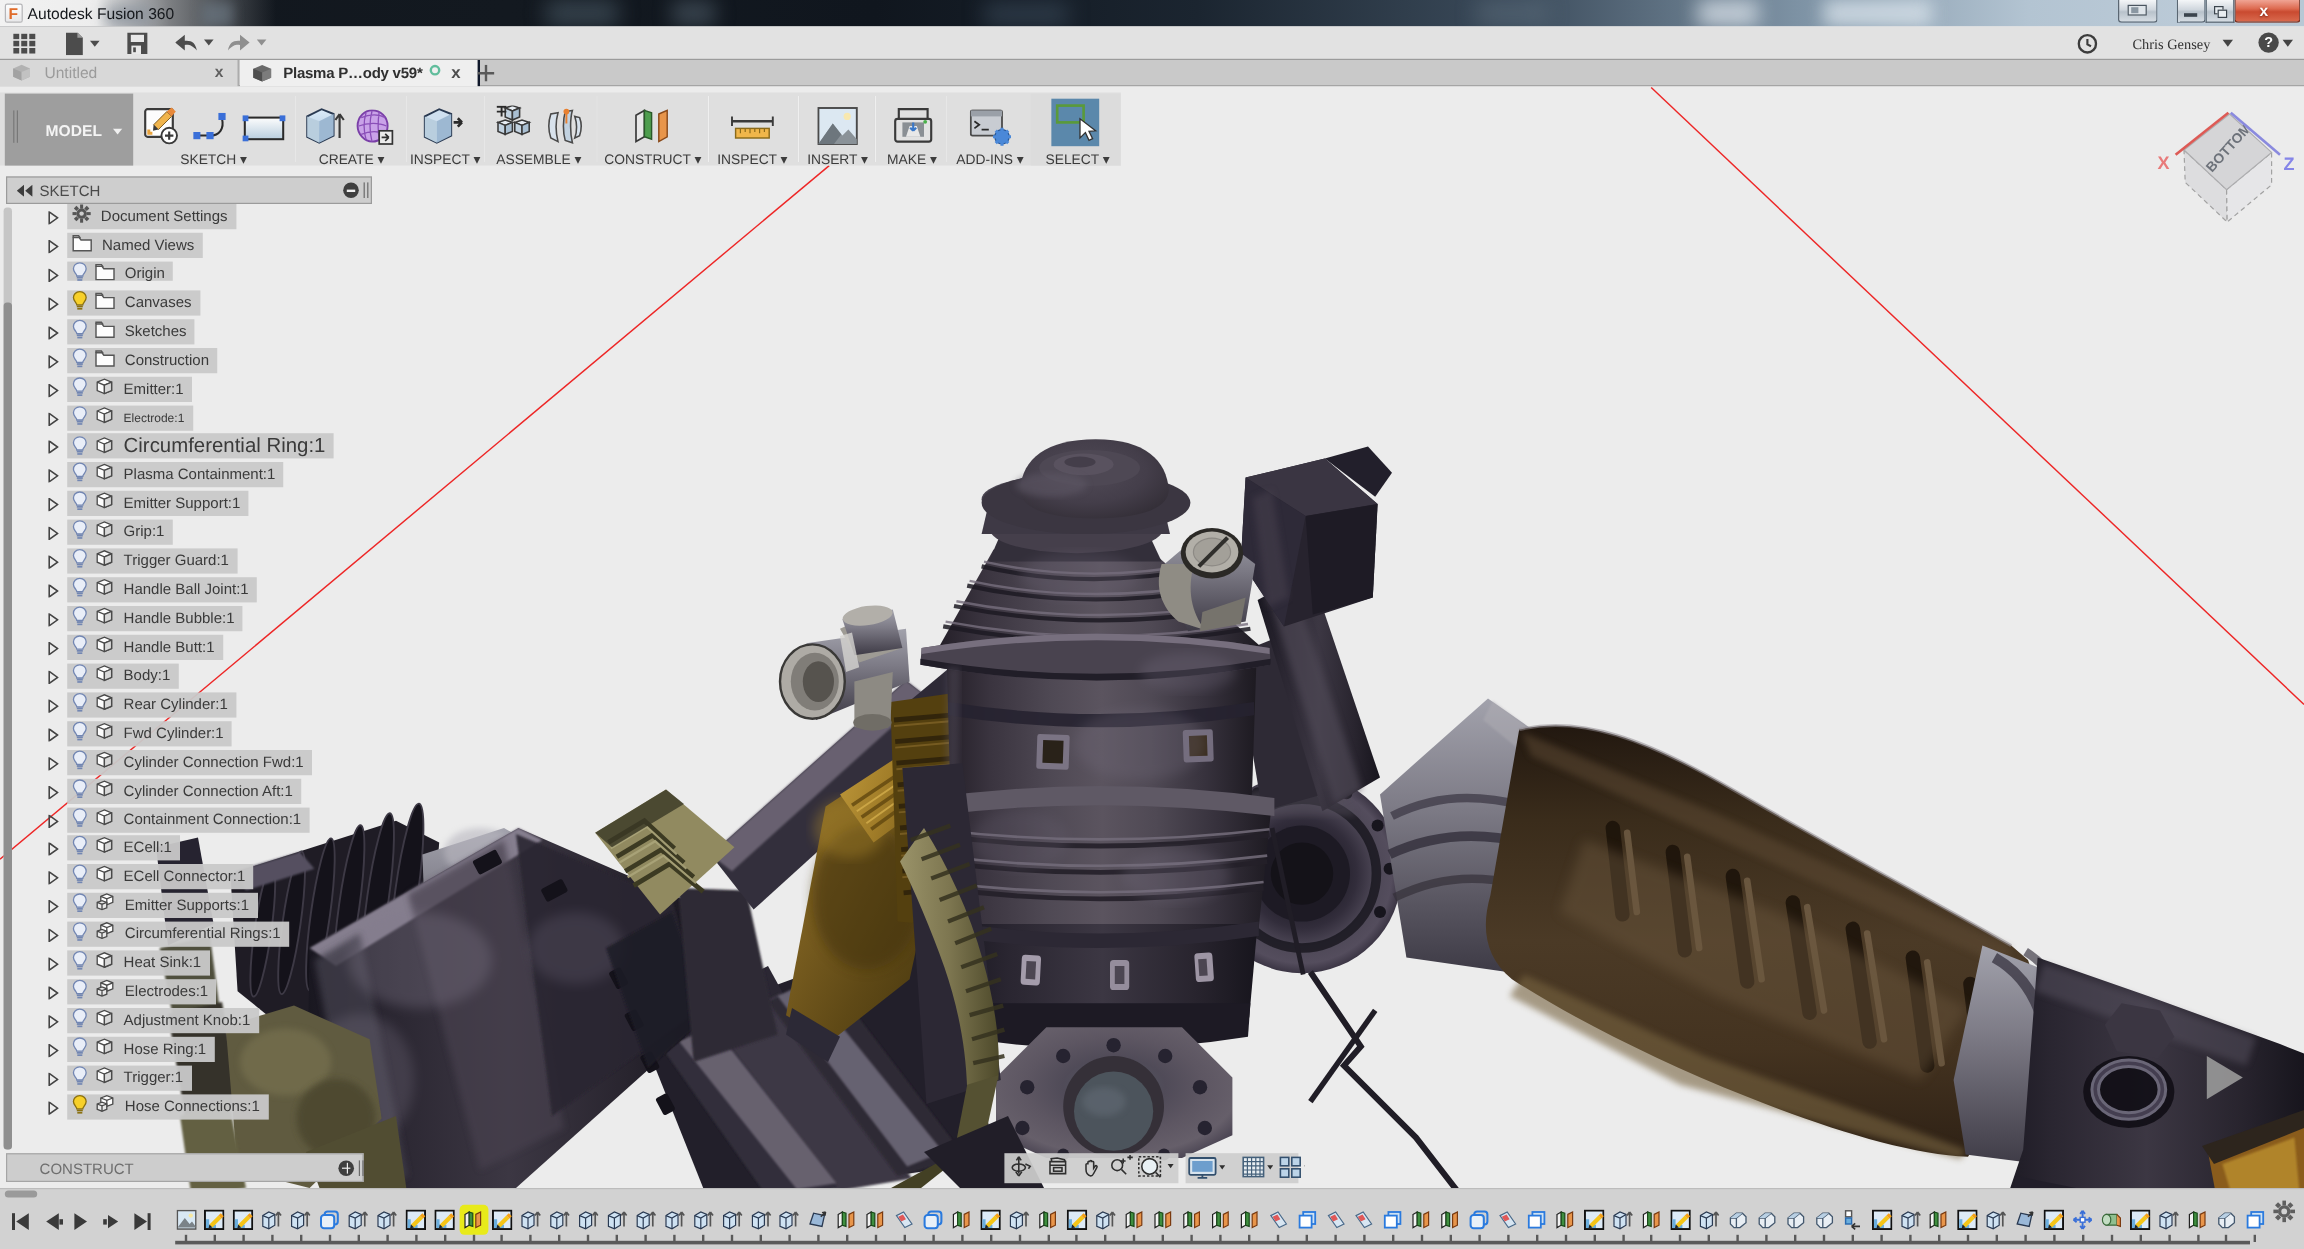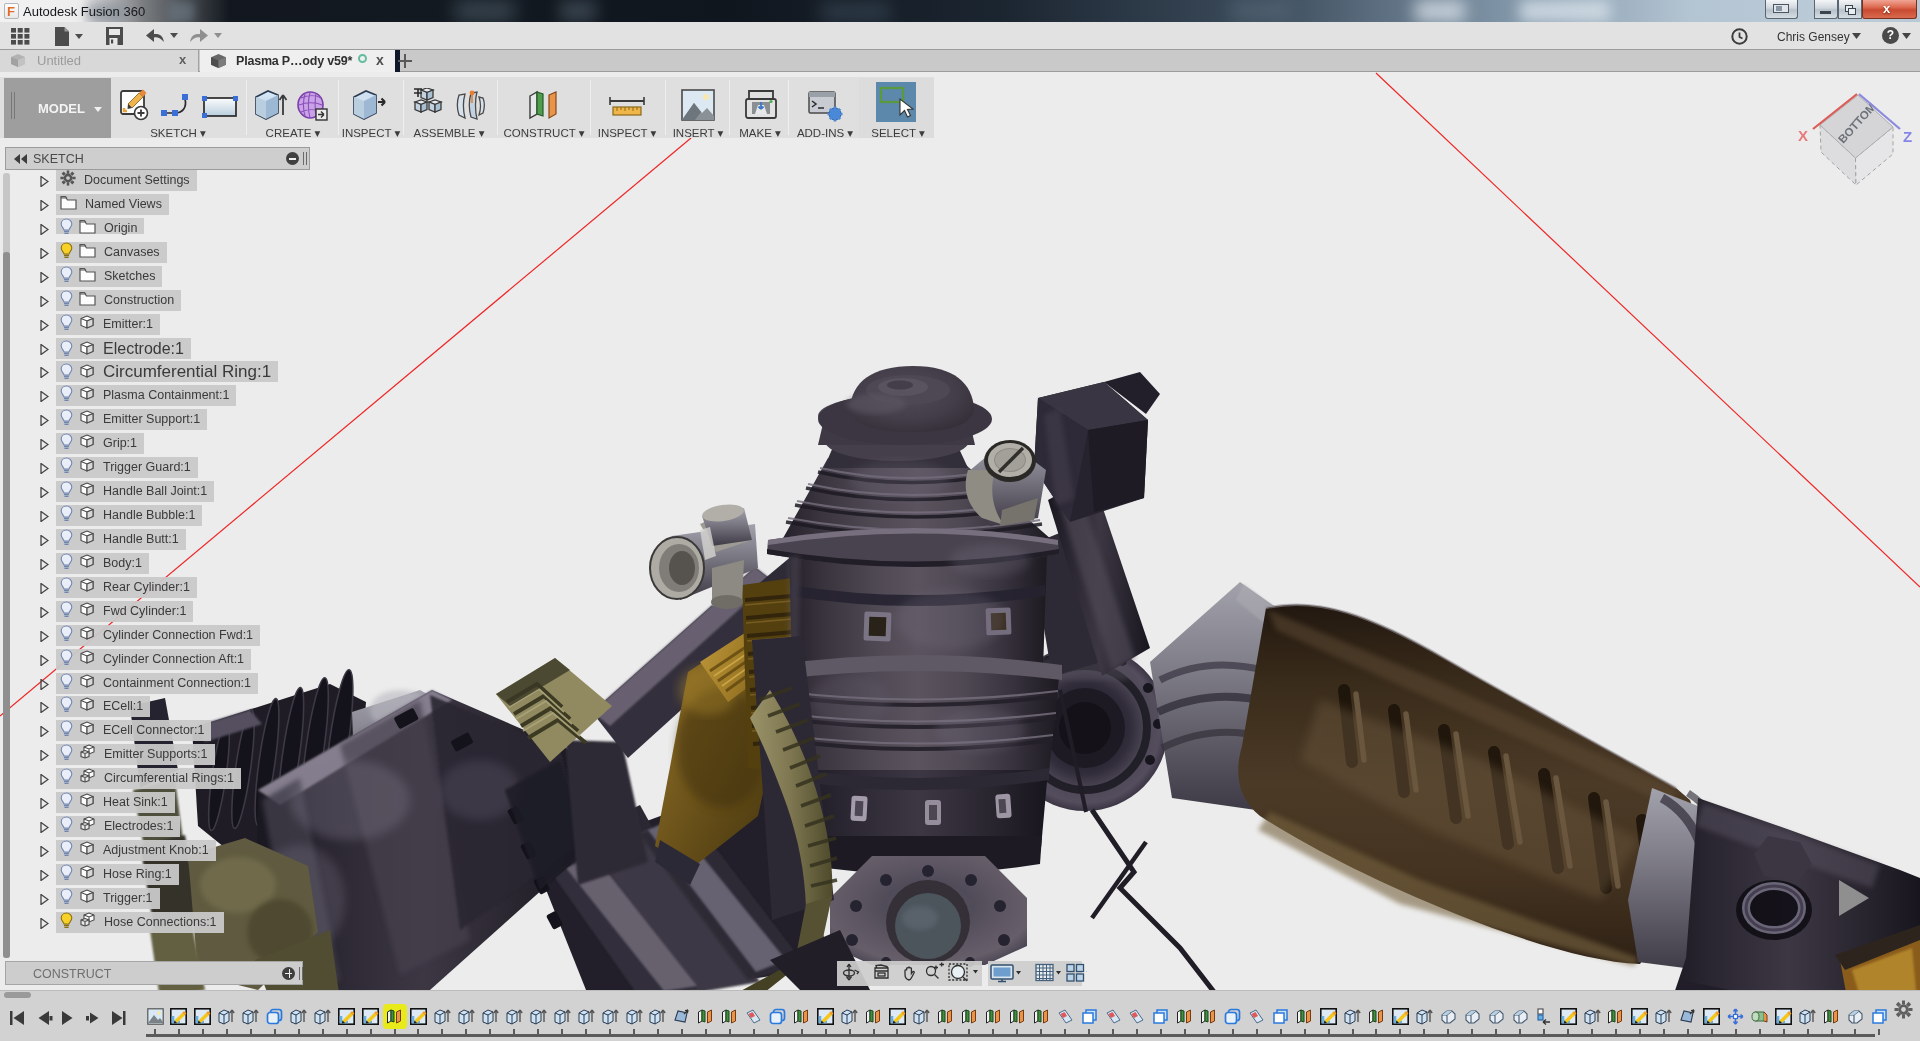--- a/index.html
+++ b/index.html
@@ -71,41 +71,41 @@
     <path d="M24 5 L32 5 L28 10 Z" fill="#4c4c4c"></path>
   </svg>
   <svg class="abs" style="left:190px;top:6px;" width="42" height="16" viewBox="0 0 42 16">
     <path d="M10 1 L10 6 C4 5.5 1 8 0 14 C4 9.5 7 9 10 9.5 L10 14 L18 7.5 Z" fill="#8f8f8f"></path>
     <path d="M24 5 L32 5 L28 10 Z" fill="#8f8f8f"></path>
   </svg>
   <svg class="abs" style="left:1731px;top:6px;" width="17" height="17" viewBox="0 0 17 17">
     <circle cx="8.5" cy="8.5" r="7.2" fill="none" stroke="#3c3c3c" stroke-width="2"></circle>
     <path d="M8.5 4.5 L8.5 9 L11.5 10.5" stroke="#3c3c3c" stroke-width="1.8" fill="none"></path>
   </svg>
-  <div class="abs" style="left:1777px;top:8px;font-size:12px;color:#333;">Chris Gensey</div>
+  <div class="abs" style="left:1777px;top:8px;font-size:12px;color:#333;font-family:Liberation Serif, serif;">Chris Gensey</div>
   <svg class="abs" style="left:1852px;top:11px;" width="10" height="7">
         <path d="M0 0 L9 0 L4.5 6 Z" fill="#444"></path>
       </svg>
   <div class="abs" style="left:1882px;top:5px;width:17px;height:17px;border-radius:50%;background:#4a4a4a;color:#fff;font-size:12px;font-weight:bold;text-align:center;line-height:17px;">?</div>
   <svg class="abs" style="left:1902px;top:11px;" width="10" height="7">
         <path d="M0 0 L9 0 L4.5 6 Z" fill="#444"></path>
       </svg>
 </div>
 
 <div class="abs" style="left:0;top:50px;width:1920px;height:22px;background:#c9c9c9;border-bottom:1px solid #9c9c9c;">
   <div class="abs" style="left:0;top:0;width:199px;height:22px;background:#d8d8d8;border-right:1px solid #a2a2a2;">
     <svg class="abs" style="left:10px;top:3px;" width="16" height="15" viewBox="0 0 16 15">
       <path d="M1 4 L8 1 L15 4 L15 11 L8 14 L1 11 Z" fill="#b2b2b2"></path>
       <path d="M1 4 L8 7 L8 14 L1 11 Z" fill="#a2a2a2"></path>
       <path d="M8 7 L15 4 L15 11 L8 14 Z" fill="#c2c2c2"></path>
     </svg>
     <div class="abs" style="left:37px;top:3px;font-size:13px;color:#9b9b9b;">Untitled</div>
     <div class="abs" style="left:179px;top:2px;font-size:13px;font-weight:bold;color:#5f5f5f;">x</div>
   </div>
-  <div class="abs" style="left:200px;top:0;width:200px;height:22px;background:#efefef;border-right:5px solid #0f172a;">
+  <div class="abs" style="left:200px;top:0;width:200px;height:22px;background:#efefef;border-right:2px solid #0f172a;">
     <svg class="abs" style="left:10px;top:3px;" width="17" height="16" viewBox="0 0 16 15">
       <path d="M1 4 L8 1 L15 4 L15 11 L8 14 L1 11 Z" fill="#686868"></path>
       <path d="M1 4 L8 7 L8 14 L1 11 Z" fill="#4e4e4e"></path>
       <path d="M8 7 L15 4 L15 11 L8 14 Z" fill="#7c7c7c"></path>
     </svg>
     <div class="abs" style="left:36px;top:4px;font-size:12.5px;font-weight:bold;color:#2f2f2f;letter-spacing:-0.2px;">Plasma P…ody v59*</div>
     <div class="abs" style="left:158px;top:4px;width:9px;height:9px;border:2px solid #61bd9c;border-radius:50%;"></div>
     <div class="abs" style="left:176px;top:2px;font-size:14px;font-weight:bold;color:#4e4e4e;">x</div>
   </div>
   <svg class="abs" style="left:398px;top:4px;" width="14" height="14" viewBox="0 0 14 14">
@@ -802,21 +802,21 @@
           <rect x="4" y="12.6" width="5" height="1.5" fill="#7286b2"></rect>
           <rect x="4.4" y="14.6" width="4.2" height="1.4" fill="#7286b2"></rect>
         </svg><span style="display:inline-block;width:6px"></span><svg width="16" height="16" viewBox="0 0 16 16" style="vertical-align:-2px">
           <path d="M2 4.5 L8 2 L14 4.5 L14 11.5 L8 14 L2 11.5 Z" fill="#fdfdfd" stroke="#4a4a4a" stroke-width="1.1"></path>
           <path d="M2 4.5 L8 7 L14 4.5 M8 7 L8 14" fill="none" stroke="#4a4a4a" stroke-width="1.1"></path>
           <path d="M8 7 L14 4.5 L14 11.5 L8 14 Z" fill="#d8d8d8" stroke="#4a4a4a" stroke-width="1.1"></path>
         </svg><span style="display:inline-block;width:8px"></span>Emitter:1</div>
       <svg class="abs" style="left:40px;top:343.51px" width="9" height="11" viewBox="0 0 9 11">
         <path d="M1 0.5 L8 5.5 L1 10.5 Z" fill="none" stroke="#444" stroke-width="1.3"></path>
       </svg>
-      <div class="abs" style="left:56px;top:337.51px;height:21px;background:rgba(201,201,201,0.95);white-space:nowrap;padding:0 7px 0 4px;line-height:21px;font-size:16px;color:#3a3a3a;"><svg width="13" height="17" viewBox="0 0 13 17" style="vertical-align:-3px">
+      <div class="abs" style="left:56px;top:337.51px;height:21px;background:rgba(201,201,201,0.95);white-space:nowrap;padding:0 7px 0 4px;line-height:21px;font-size:10px;color:#3a3a3a;"><svg width="13" height="17" viewBox="0 0 13 17" style="vertical-align:-3px">
           <path d="M6.5 1 C3.2 1 1.2 3.4 1.2 6 C1.2 7.8 2.2 8.9 3 10 C3.6 10.8 4 11.3 4 12 L9 12 C9 11.3 9.4 10.8 10 10 C10.8 8.9 11.8 7.8 11.8 6 C11.8 3.4 9.8 1 6.5 1 Z" fill="#e9eef8" stroke="#7286b2" stroke-width="1.1"></path>
           <rect x="4" y="12.6" width="5" height="1.5" fill="#7286b2"></rect>
           <rect x="4.4" y="14.6" width="4.2" height="1.4" fill="#7286b2"></rect>
         </svg><span style="display:inline-block;width:6px"></span><svg width="16" height="16" viewBox="0 0 16 16" style="vertical-align:-2px">
           <path d="M2 4.5 L8 2 L14 4.5 L14 11.5 L8 14 L2 11.5 Z" fill="#fdfdfd" stroke="#4a4a4a" stroke-width="1.1"></path>
           <path d="M2 4.5 L8 7 L14 4.5 M8 7 L8 14" fill="none" stroke="#4a4a4a" stroke-width="1.1"></path>
           <path d="M8 7 L14 4.5 L14 11.5 L8 14 Z" fill="#d8d8d8" stroke="#4a4a4a" stroke-width="1.1"></path>
         </svg><span style="display:inline-block;width:8px"></span>Electrode:1</div>
       <svg class="abs" style="left:40px;top:367.44px" width="9" height="11" viewBox="0 0 9 11">
         <path d="M1 0.5 L8 5.5 L1 10.5 Z" fill="none" stroke="#444" stroke-width="1.3"></path>

